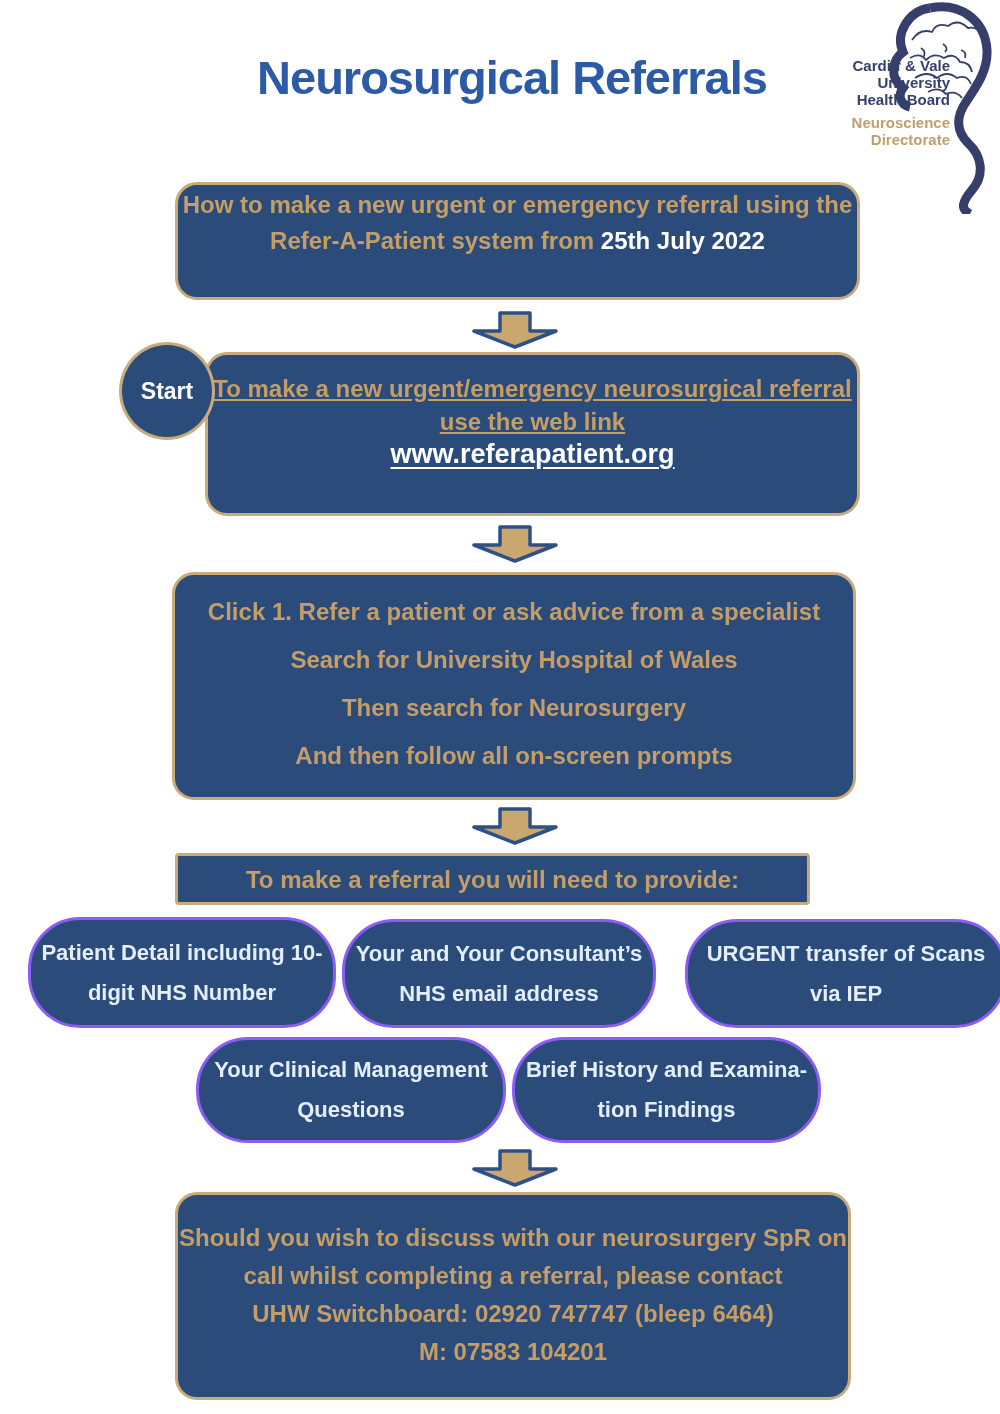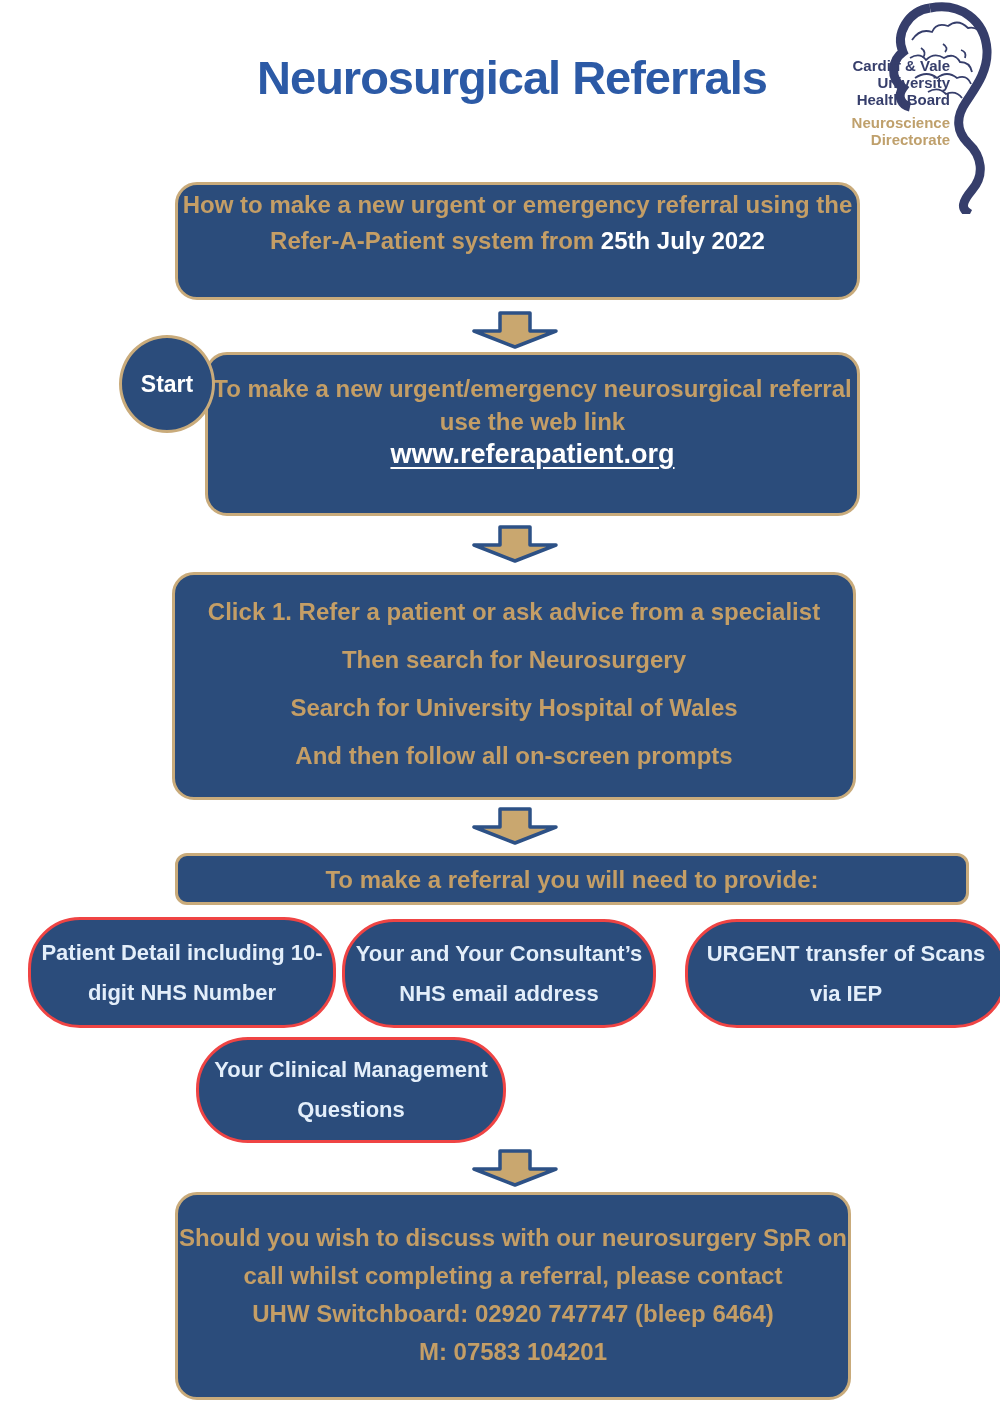--- a/index.html
+++ b/index.html
@@ -9,39 +9,39 @@
            font-size:47px; font-weight:bold; color:#2c5aa6; letter-spacing:-1px; }
 
   
   .bluebox { position:absolute; box-sizing:border-box; background:#2b4c7b;
              border:3px solid #c9ab7b; border-radius:22px; color:#c49e66;
              font-weight:bold; text-align:center; }
 
   .box1 { left:175px; top:182px; width:685px; height:118px; padding-top:2px;
           font-size:24px; line-height:36px; }
   .box2 { left:205px; top:352px; width:655px; height:164px; padding-top:17px;
-          font-size:24px; line-height:33px; }
+          font-size:24px; line-height:33px;text-decoration:underline; }
   .weblink { display:inline-block; color:#ffffff; font-size:27px;
              font-weight:bold; text-decoration:underline; text-underline-offset:4px; cursor:pointer; }
   .box3 { left:172px; top:572px; width:684px; height:228px; padding-top:13px;
           font-size:24px; line-height:48px; }
-  .bar  { left:175px; top:853px; width:794px; height:52px; border-radius:12px;
+  .bar  { left:175px; top:853px; width:635px; height:52px; border-radius:4px;
           font-size:24px; line-height:47px; }
   .contact { left:175px; top:1192px; width:676px; height:208px; padding-top:24px;
              font-size:24px; line-height:38px; }
   .contact .gap { }
   .white { color:#ffffff; }
 
-  .start-circle { position:absolute; left:119px; top:335px; width:96px; height:98px;
+  .start-circle { position:absolute; left:119px; top:342px; width:96px; height:98px;
                   box-sizing:border-box; border-radius:50%; background:#2b4c7b;
                   border:3px solid #c9ab7b; color:#ffffff; font-size:23px; font-weight:bold;
                   display:flex; align-items:center; justify-content:center; z-index:3; }
 
   .pill { position:absolute; box-sizing:border-box; background:#2b4c7b;
-          border:3px solid #ef4444; border-radius:52px; color:#e3eefa; font-weight:bold;
+          border:3px solid #8b5cf6; border-radius:52px; color:#e3eefa; font-weight:bold;
           font-size:22px; line-height:40px; display:flex; flex-direction:column;
           align-items:center; justify-content:center; text-align:center; }
   .p1 { left:28px;  top:917px;  width:308px; height:111px; }
   .p2 { left:342px; top:919px;  width:314px; height:109px; }
   .p3 { left:685px; top:919px;  width:322px; height:109px; }
   .p4 { left:196px; top:1037px; width:310px; height:106px; }
   .p5 { left:512px; top:1037px; width:309px; height:106px; }
 
   .arrow { position:absolute; left:471px; width:88px; height:38px; }
   .a1 { top:311px; } .a2 { top:525px; } .a3 { top:807px; } .a4 { top:1149px; }
@@ -103,22 +103,22 @@
     <div>use the web link</div>
     <div><span class="weblink">www.referapatient.org</span></div>
   </div>
 
   <svg class="arrow a2" viewBox="0 0 88 38">
     <path d="M29 2 H59 V20 H85 L44 36 L3 20 H29 Z" fill="#c9a76f" stroke="#2d5186" stroke-width="3.5" stroke-linejoin="round"></path>
   </svg>
 
   <div class="bluebox box3">
     <div>Click 1. Refer a patient or ask advice from a specialist</div>
+    <div>Search for University Hospital of Wales</div>
     <div>Then search for Neurosurgery</div>
-    <div>Search for University Hospital of Wales</div>
     <div>And then follow all on-screen prompts</div>
   </div>
 
   <svg class="arrow a3" viewBox="0 0 88 38">
     <path d="M29 2 H59 V20 H85 L44 36 L3 20 H29 Z" fill="#c9a76f" stroke="#2d5186" stroke-width="3.5" stroke-linejoin="round"></path>
   </svg>
 
   <div class="bluebox bar">To make a referral you will need to provide:</div>
 
   <div class="pill p1">
@@ -130,20 +130,24 @@
     <span>NHS email address</span>
   </div>
   <div class="pill p3">
     <span>URGENT transfer of Scans</span>
     <span>via IEP</span>
   </div>
   <div class="pill p4">
     <span>Your Clinical Management</span>
     <span>Questions</span>
   </div>
+  <div class="pill p5">
+    <span>Brief History and Examina-</span>
+    <span>tion Findings</span>
+  </div>
 
   <svg class="arrow a4" viewBox="0 0 88 38">
     <path d="M29 2 H59 V20 H85 L44 36 L3 20 H29 Z" fill="#c9a76f" stroke="#2d5186" stroke-width="3.5" stroke-linejoin="round"></path>
   </svg>
 
   <div class="bluebox contact">
     <div>Should you wish to discuss with our neurosurgery SpR on</div>
     <div>call whilst completing a referral, please contact</div>
     <div class="gap">UHW Switchboard: 02920 747747 (bleep 6464)</div>
     <div class="gap">M: 07583 104201</div>

